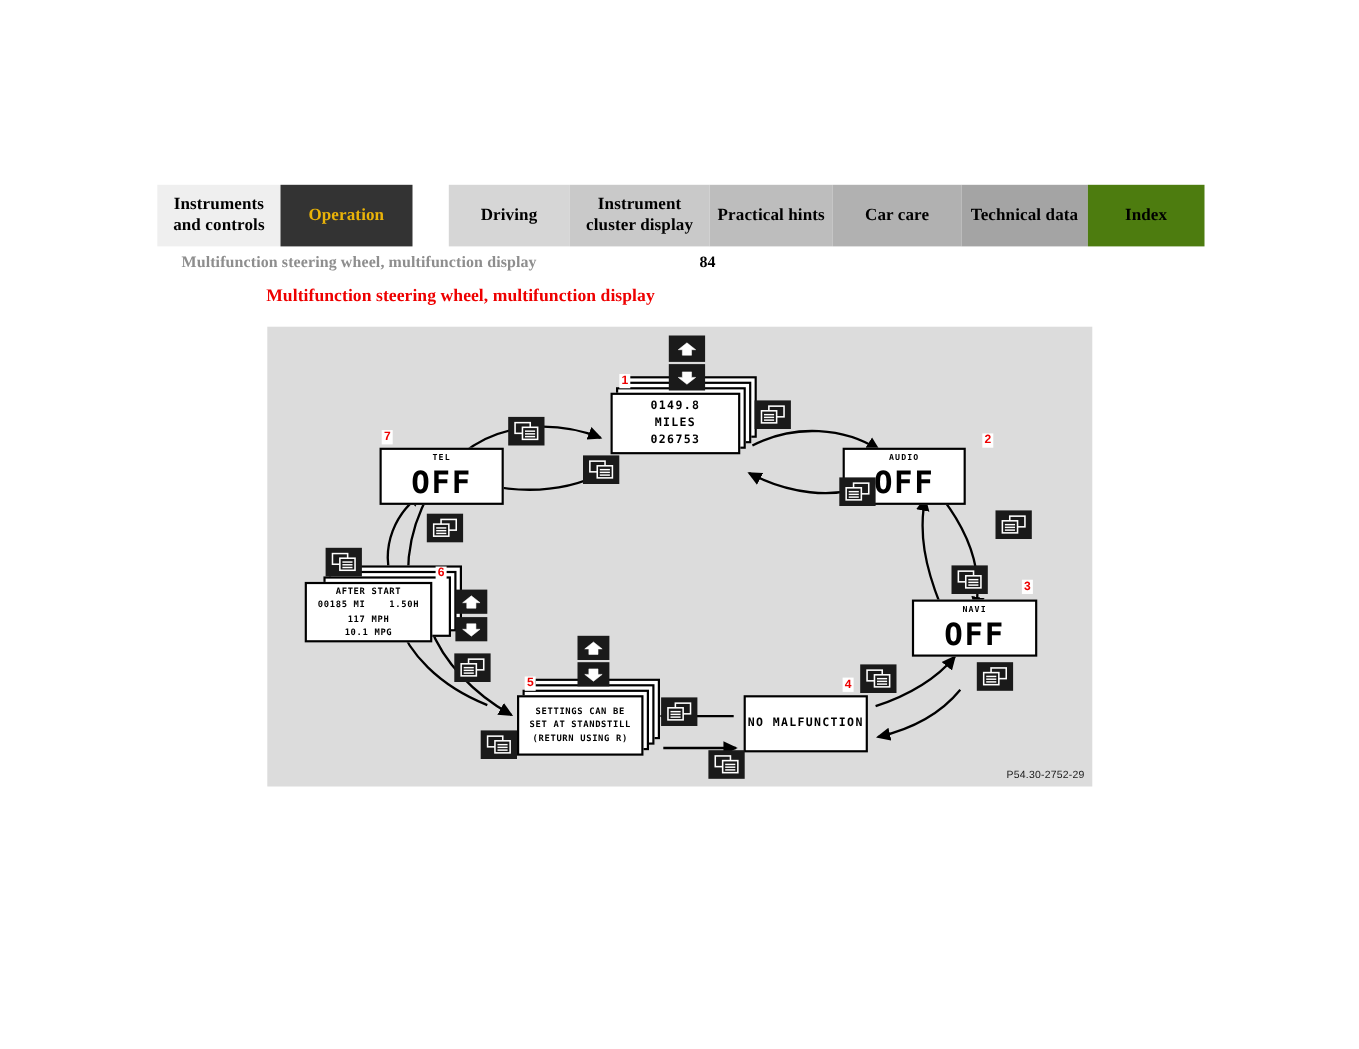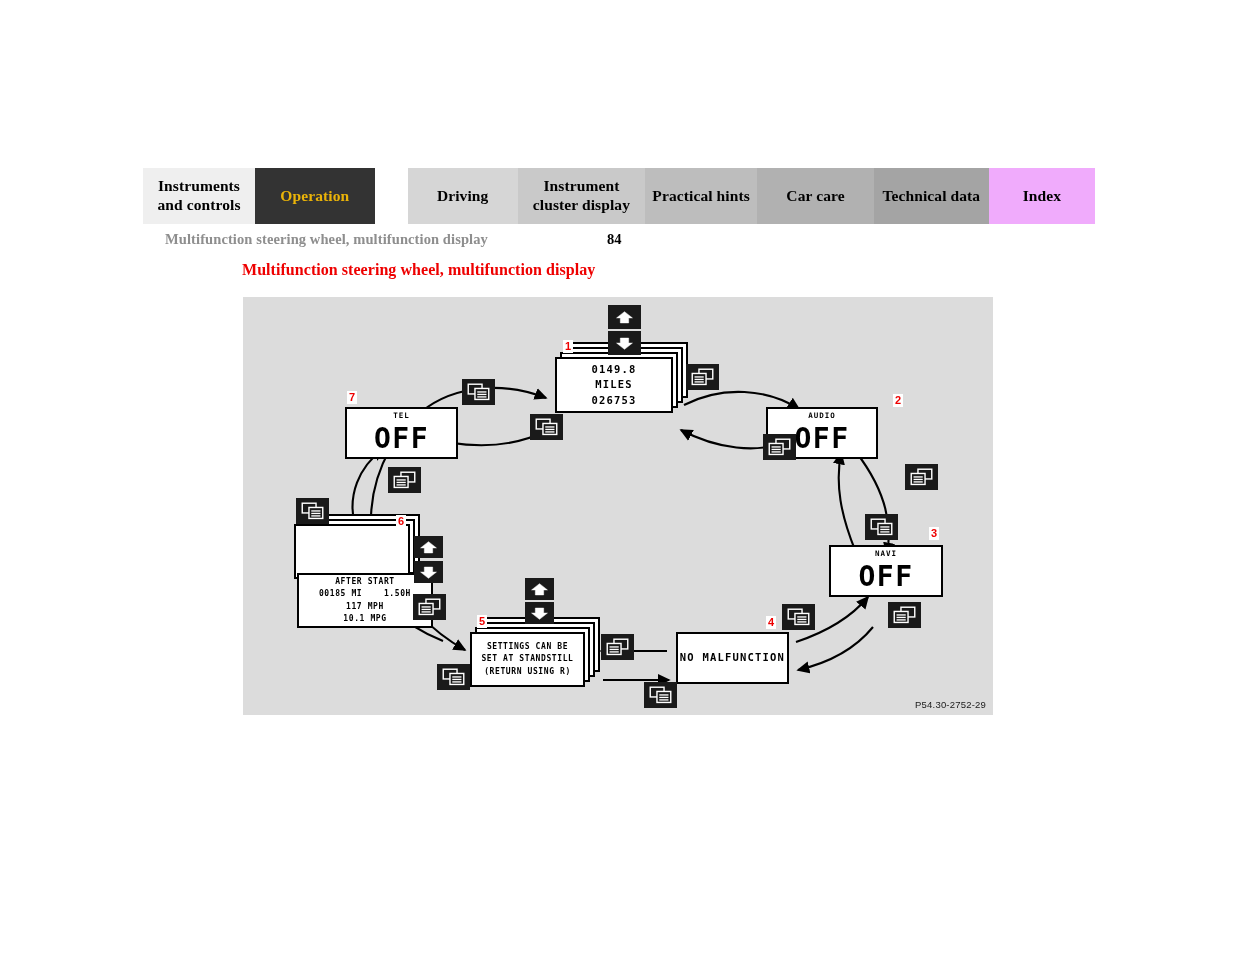--- a/index.html
+++ b/index.html
@@ -45,21 +45,21 @@
     left: 165px; top: 231px;
     width: 600px;
     font-family: "Liberation Serif", serif;
     font-weight: bold;
     font-size: 14.5px;
     color: #8e8e8e;
     letter-spacing: 0.1px;
   }
   #pagenum {
     position: absolute;
-    left: 607px; top: 231px;
+    left: 636px; top: 231px;
     font-family: "Liberation Serif", serif;
     font-weight: bold;
     font-size: 14.5px;
     color: #000000;
   }
 
   
   #heading {
     position: absolute;
     left: 242px; top: 261px;
@@ -192,21 +192,21 @@
       </div>
       <div class="tab" style="background: rgb(189, 189, 189); width: 116px;">
         <span>Practical hints</span>
       </div>
       <div class="tab" style="background: rgb(177, 177, 177); width: 121px;">
         <span>Car care</span>
       </div>
       <div class="tab" style="background: rgb(164, 164, 164); width: 119px;">
         <span>Technical data</span>
       </div>
-      <div class="tab" style="background: #f0abfc; width: 110px;">
+      <div class="tab" style="background: #4d7c0f; width: 110px;">
         <span>Index</span>
       </div>
     </div>
 
   <div id="runhead">Multifunction steering wheel, multifunction display</div>
   <div id="pagenum">84</div>
 
   <div id="heading">Multifunction steering wheel, multifunction display</div>
 
   <div id="figure">
@@ -295,21 +295,21 @@
           <div class="small"></div>
           <div class="small">(RETURN USING R)</div>
         </div>
       </div>
       <div class="callout" style="left: 234px; top: 318px;">5</div>
       <div class="stack">
         <div class="sheet" style="left: 61px; top: 217px; width: 116px; height: 55px;"></div>
         <div class="sheet" style="left: 56px; top: 222px; width: 116px; height: 55px;"></div>
         <div class="sheet" style="left: 51px; top: 227px; width: 116px; height: 55px;"></div>
       </div>
-      <div class="screen" style="left: 54px; top: 232px; width: 136px; height: 55px; margin-top: 44px;">
+      <div class="screen" style="left: 34px; top: 232px; width: 116px; height: 55px;">
         <div class="lcd">
           <div class="small">AFTER START</div>
           <div class="small">00185 MI    1.50H</div>
           <div class="small">117 MPH</div>
           <div class="small">10.1 MPG</div>
         </div>
       </div>
       <div class="callout" style="left: 153px; top: 218px;">6</div>
       <div class="screen" style="left: 102px; top: 110px; width: 113px; height: 52px;">
         <div class="lcd">

